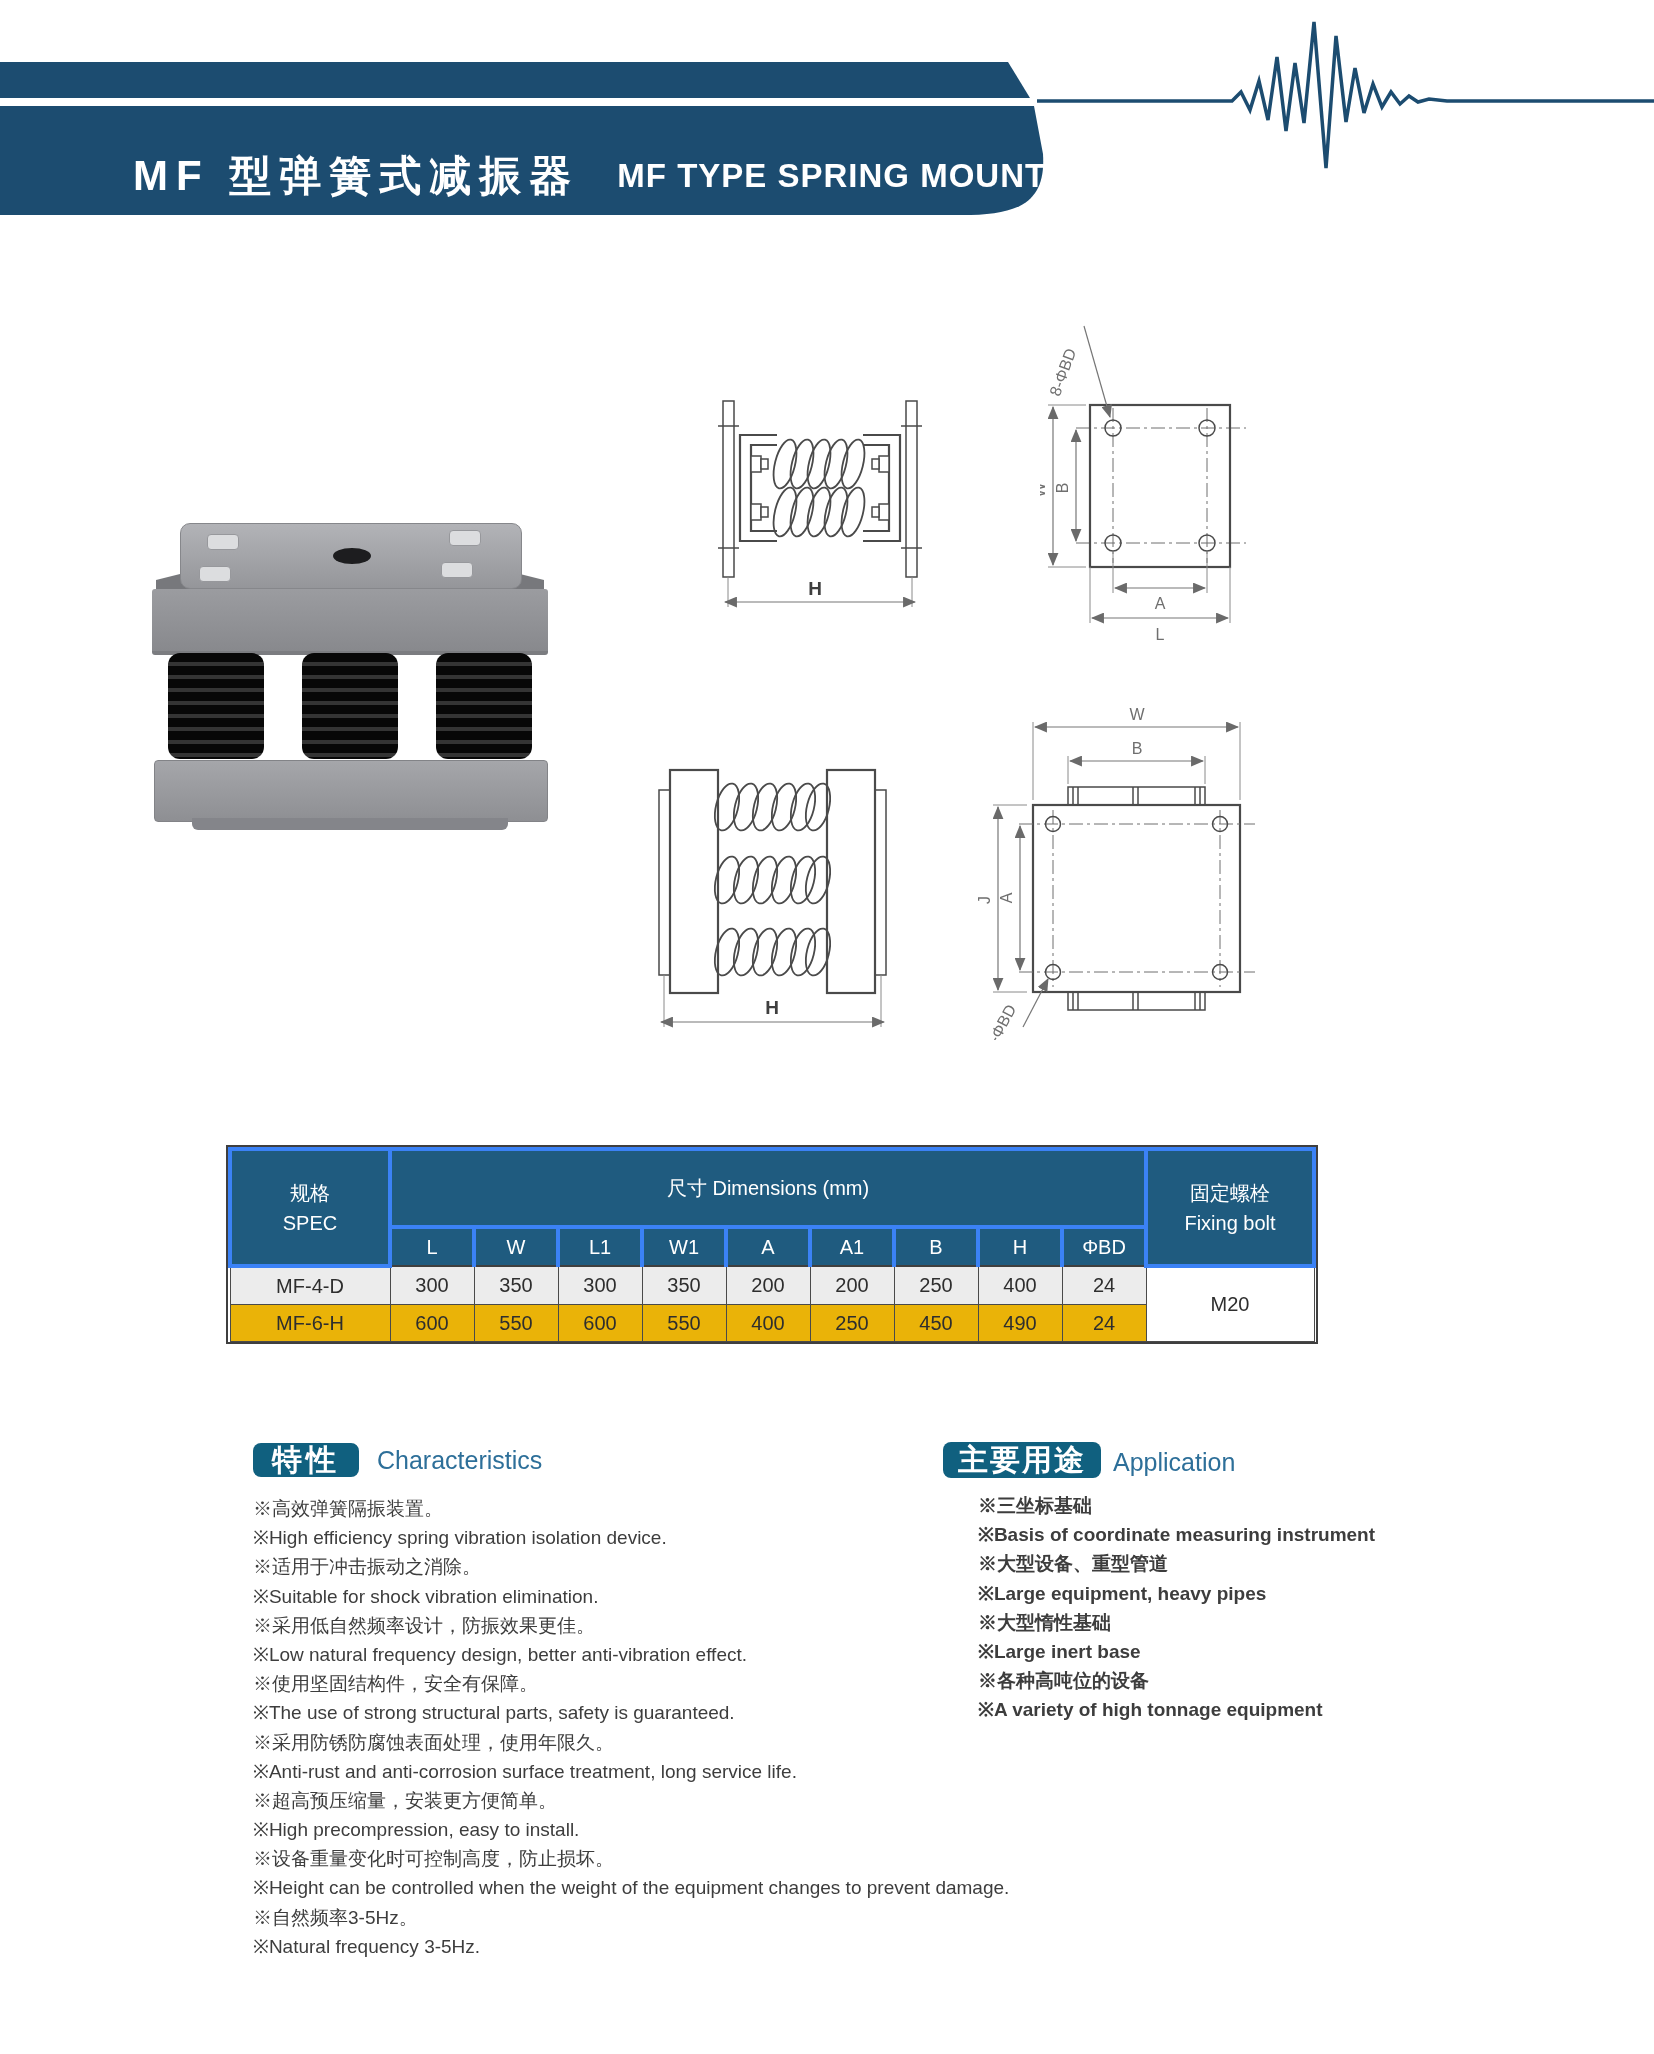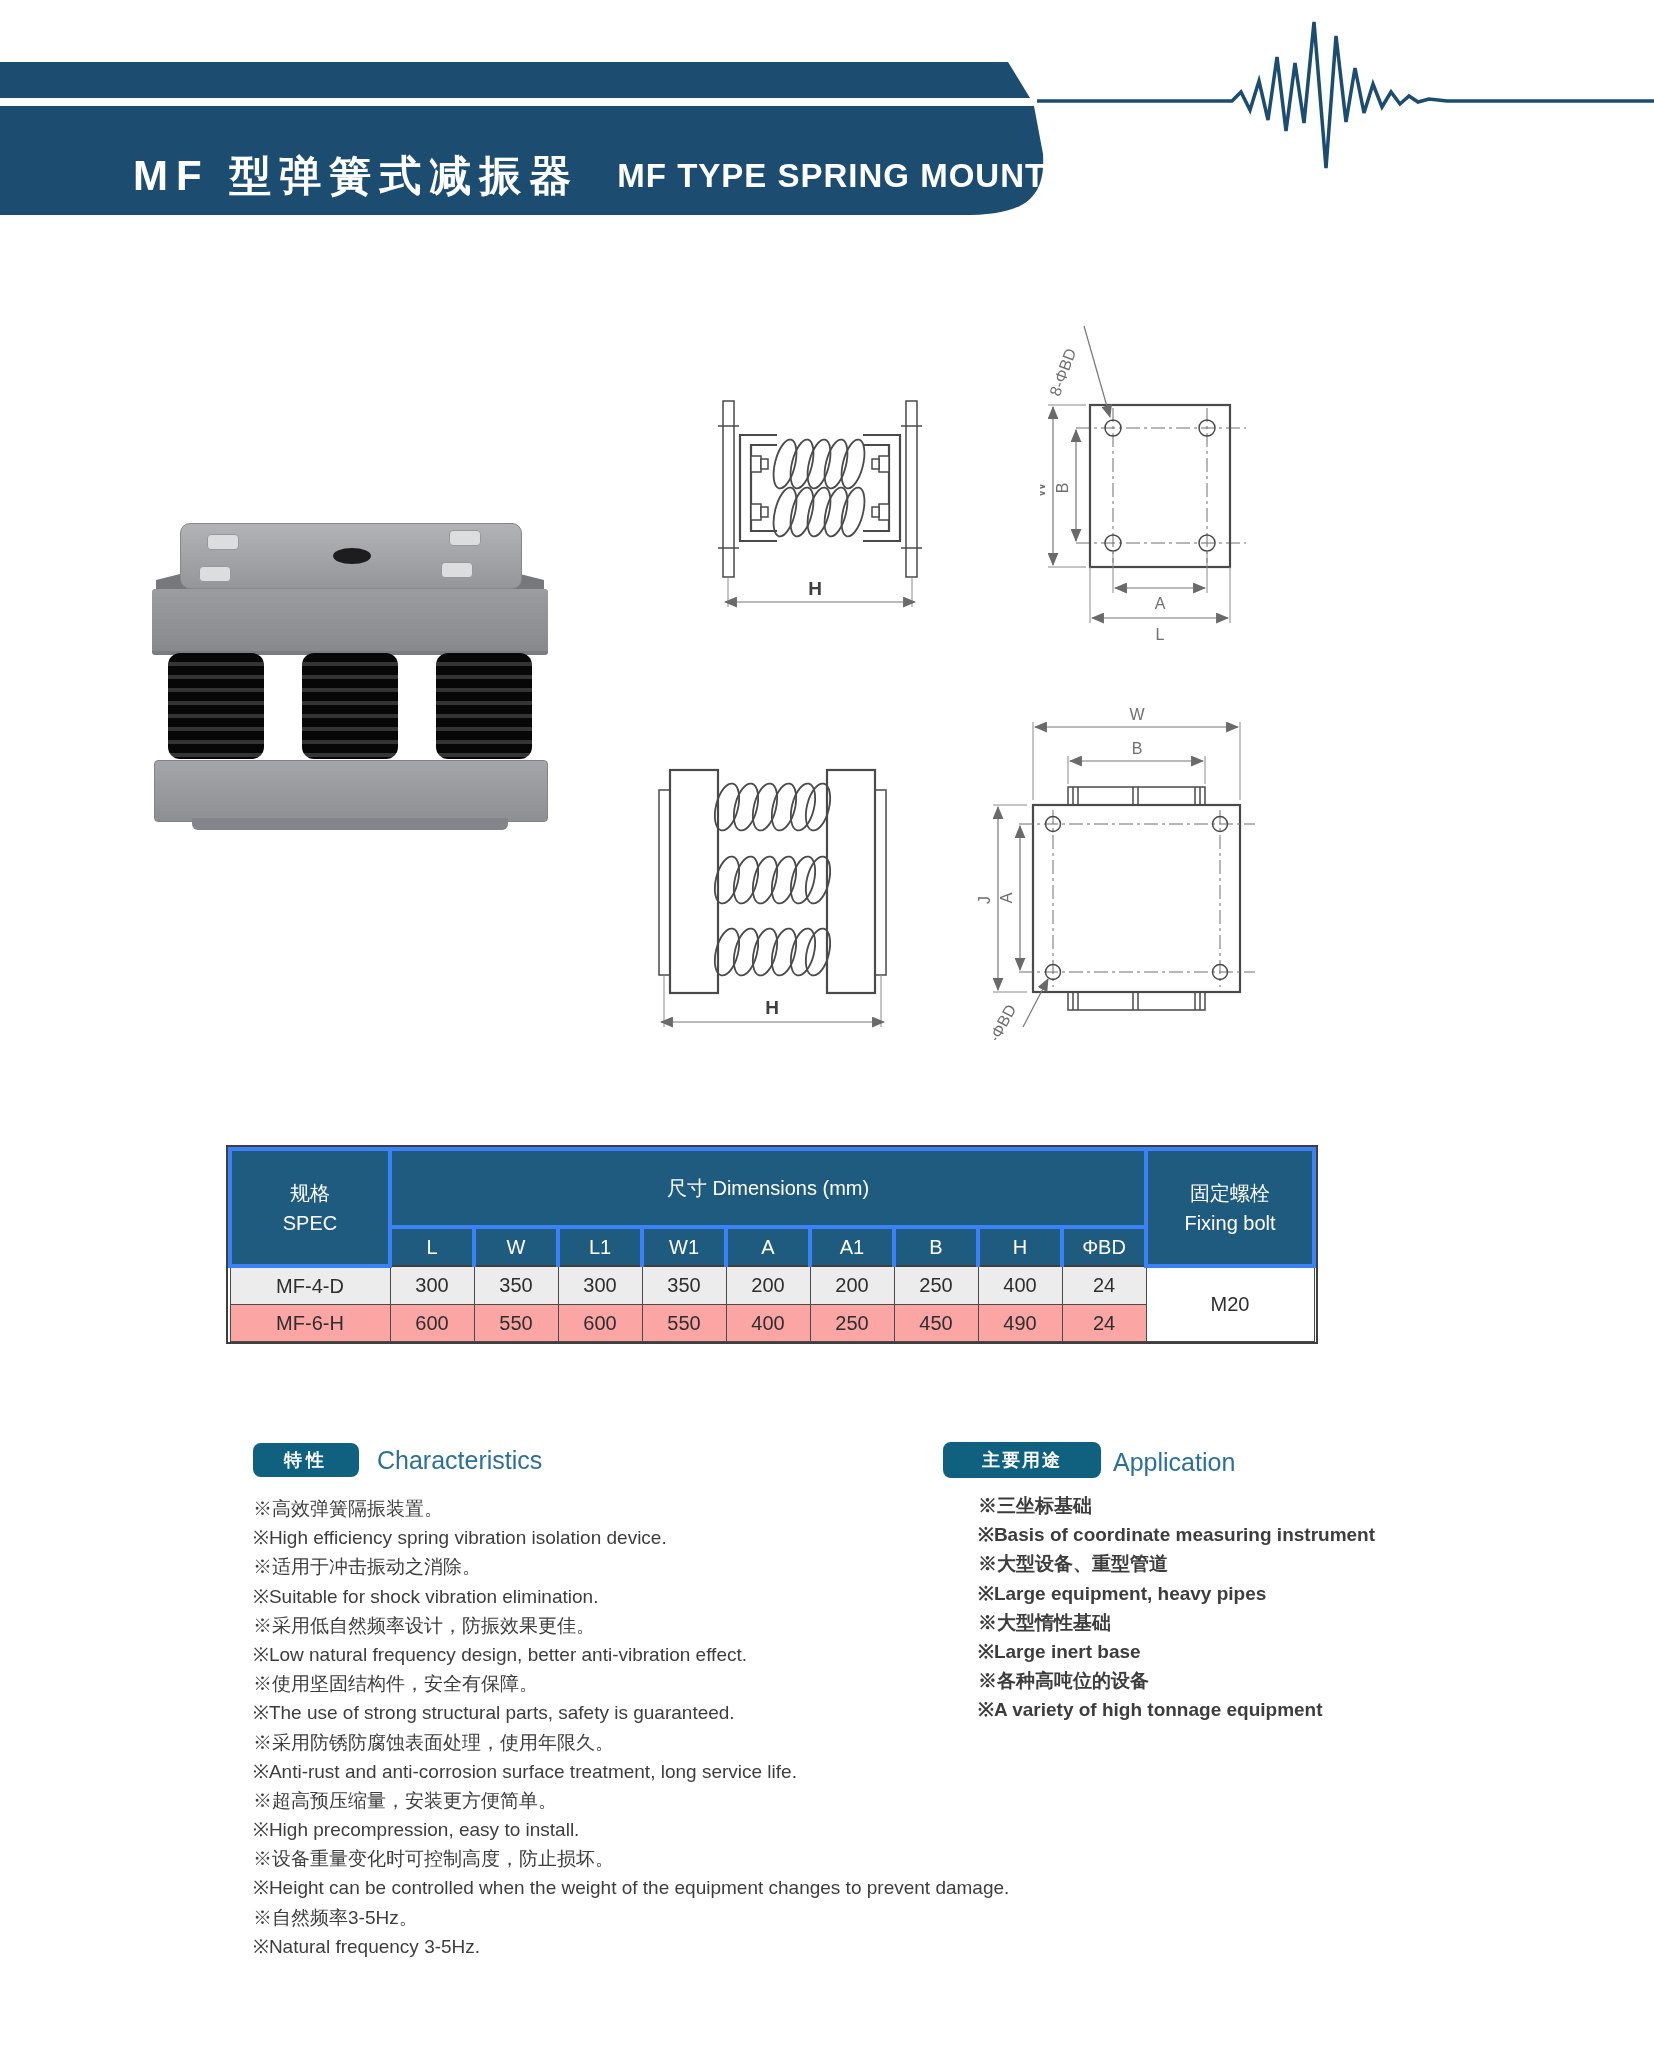--- a/index.html
+++ b/index.html
@@ -71,27 +71,27 @@
   #spec-table th, #spec-table td {
     text-align:center; vertical-align:middle; font-size:20px; padding:0;
   }
   .th-navy { background:#1f5b7f; color:#ffffff; font-weight:normal; border:4px solid #3b82f6; }
   .th-sub  { height:36px; border-bottom:2px solid #3f3f3f !important; }
   .hdr-line { display:block; line-height:30px; }
   #spec-table td, #spec-table .spec-cell {
     border:1px solid #4a4a4a; color:#2e2e2e; height:36px; font-weight:normal;
   }
   .row-a { background:#ececec; }
-  .row-b { background:#fca5a5; }
+  .row-b { background:#eab308; }
   .bolt-span { background:#ffffff; }
 
   
   .badge {
     position:absolute; background:#10607f; color:#ffffff; border-radius:8px;
-    text-align:center; font-weight:bold; font-size:18px;
+    text-align:center; font-weight:bold; font-size:30px;
   }
   #char-badge { left:253px; top:1443px; width:106px; height:34px; line-height:34px; letter-spacing:4px; }
   #app-badge  { left:943px; top:1442px; width:158px; height:36px; line-height:36px; letter-spacing:2px; }
   .section-title { position:absolute; font-size:25px; color:#2d6f99; white-space:nowrap; }
   #char-title { left:377px;  top:1443px; line-height:34px; }
   #app-title  { left:1113px; top:1444px; line-height:36px; }
   .bullet-list { position:absolute; list-style:none; margin:0; padding:0; }
   .bullet-list li { height:29.2px; line-height:29.2px; font-size:19px; color:#3d3d3d; white-space:nowrap; }
   #char-list { left:253px; top:1494px; }
   #app-list  { left:978px; top:1491px;font-weight:bold; }

